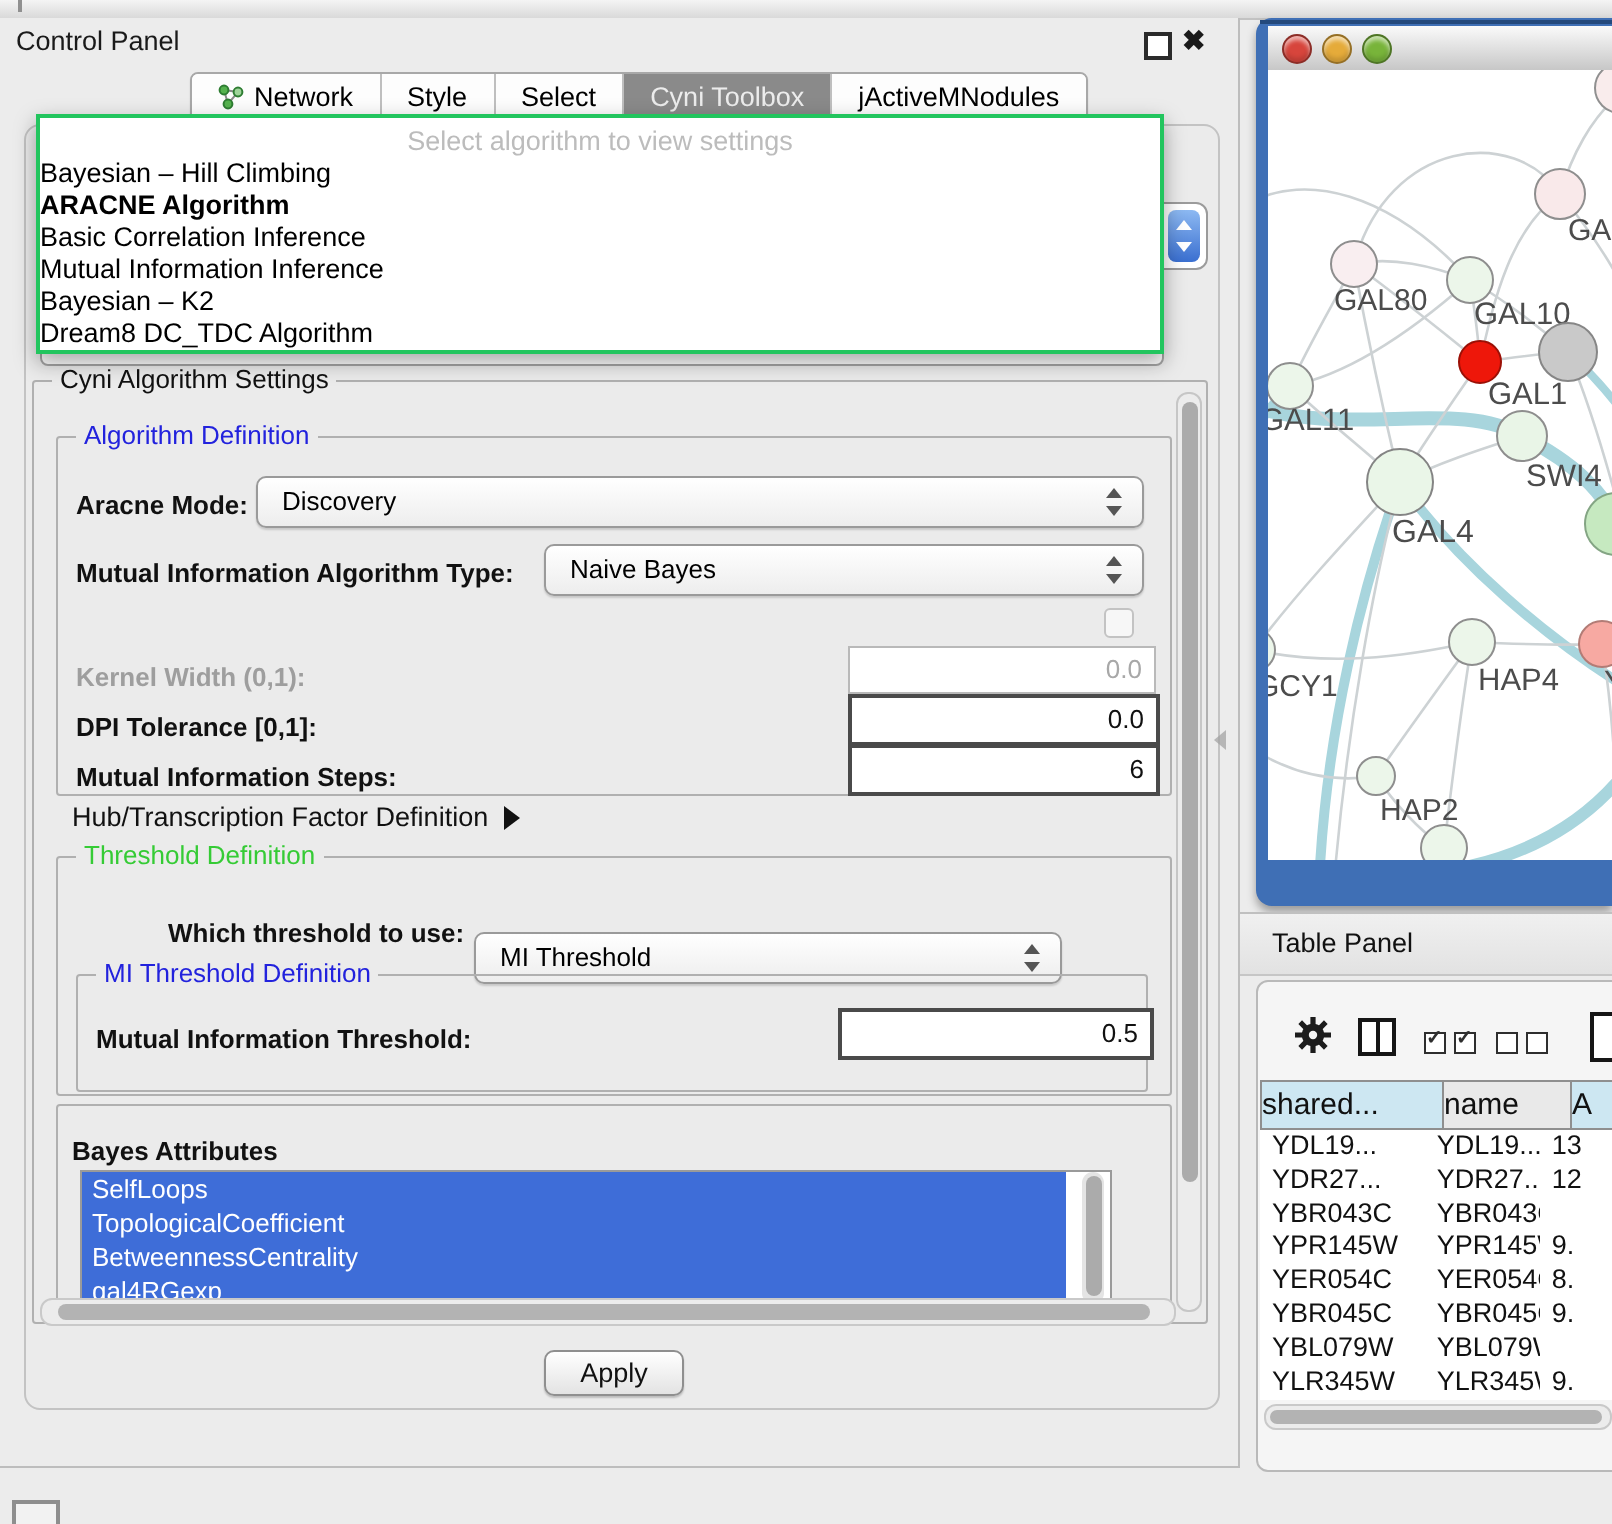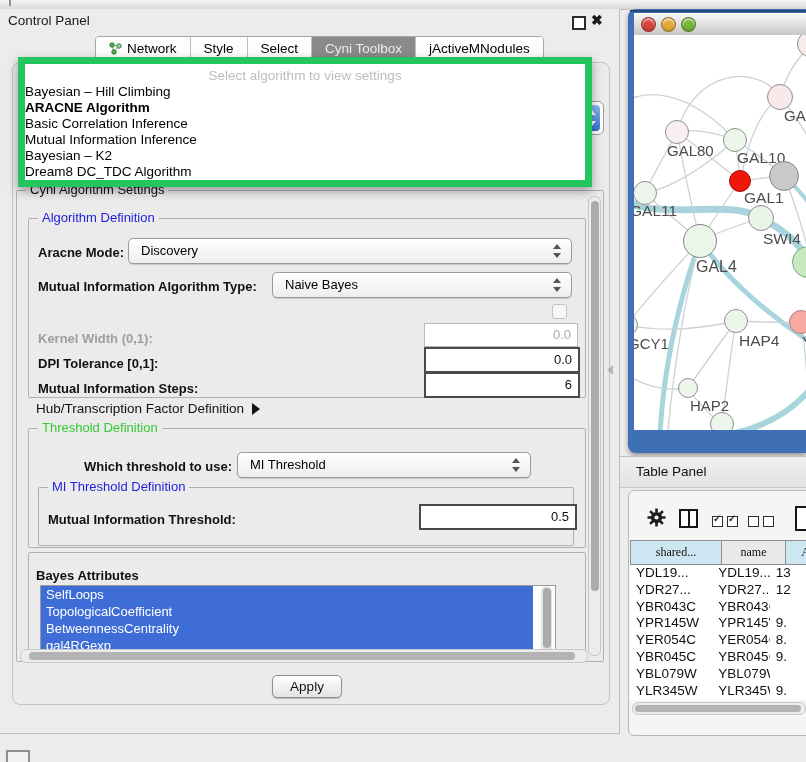--- a/index.html
+++ b/index.html
@@ -23,21 +23,21 @@
   .cp-body{left:12px;top:62px;width:596px;height:641px;background:#ebebeb;border:1px solid #c3c3c3;border-radius:8px;}
   
   .combo-frag{left:576px;top:101px;width:26px;height:32px;background:#fff;border:1px solid #9b9b9b;border-radius:0 6px 6px 0;}
   .blue-cap{position:absolute;right:3px;top:3px;width:16px;bottom:3px;border-radius:4px;background:linear-gradient(#8db9f2,#3a6fd0);}
   .blue-cap i{position:absolute;left:4px;width:0;height:0;border-left:4px solid transparent;border-right:4px solid transparent;}
   .blue-cap .up{top:5px;border-bottom:5px solid #fff;}
   .blue-cap .dn{bottom:5px;border-top:5px solid #fff;}
   .bg-combo{left:20px;top:152px;width:560px;height:29px;background:#fff;border:1px solid #a5a5a5;border-radius:4px;color:#4a4a4a;}
   .bg-combo span{position:absolute;left:12px;top:7px;font-size:13.5px;}
   
-  .popup{left:18px;top:57px;width:560px;height:116px;background:#fff;border:7px solid #22c55e;box-shadow:0 4px 10px rgba(0,0,0,.35);z-index:40;}
+  .popup{left:18px;top:57px;width:560px;height:116px;background:#fff;border:2px solid #22c55e;box-shadow:0 4px 10px rgba(0,0,0,.35);z-index:40;}
   .popup-ph{position:absolute;left:0;top:4px;width:100%;text-align:center;color:#bcbcbc;font-size:13.5px;}
   .popup-items{position:absolute;left:0;top:20px;width:100%;}
   .popup-item{height:16px;line-height:16px;padding-left:0;font-size:13.5px;color:#000;white-space:nowrap;}
   .popup-item.b{font-weight:bold;}
   
   .grp{border:1px solid #b0b0b0;border-radius:2px;}
   .legend{position:absolute;background:#ebebeb;padding:0 4px;font-size:13px;line-height:14px;white-space:nowrap;}
   .legend.blue{color:#2222dd;}
   .legend.green{color:#35cb35;}
   .lbl{position:absolute;font-size:13px;white-space:nowrap;}
@@ -83,21 +83,21 @@
   
   .tp-header{left:620px;top:456px;width:186px;height:30px;background:linear-gradient(#f0f0f0,#e2e2e2);border-top:1px solid #c0c0c0;border-bottom:1px solid #c6c6c6;}
   .tp-header span{position:absolute;left:16px;top:7px;font-size:13.5px;color:#111;}
   .tp-body{left:628px;top:490px;width:178px;height:244px;background:#f5f5f5;border:1px solid #b9b9b9;border-radius:6px 0 0 6px;}
   .colicon{position:absolute;width:15px;height:15px;border:2px solid #161616;background:#fff;}
   .colicon i{position:absolute;left:6.5px;top:0;width:2px;height:15px;background:#161616;}
   .cb{display:inline-block;width:9px;height:9px;border:1.6px solid #2e2e2e;margin-right:4px;position:relative;background:#fff;}
   .cb.ck:after{content:"✓";position:absolute;left:0px;top:-4px;font-size:10px;color:#2e2e2e;font-weight:bold;}
   .docicon{position:absolute;width:15px;height:21px;border:2px solid #161616;background:#fff;}
   .tbl-head{left:630px;top:540px;height:25px;display:flex;}
-  .th{box-sizing:border-box;border:1px solid #8f8f8f;border-left:none;background:#e9e9e9;font-size:12px;text-align:center;line-height:23px;overflow:hidden;font-family:Liberation Serif, serif;}
+  .th{box-sizing:border-box;border:1px solid #8f8f8f;border-left:none;background:#e9e9e9;font-size:15px;line-height:23px;overflow:hidden;}
   .th:first-child{border-left:1px solid #8f8f8f;}
   .th.hl{background:#cde7f2;}
   .tbl-rows{left:630px;top:565px;width:176px;height:135px;overflow:hidden;background:#fff;}
   .tr{display:flex;height:16.8px;line-height:16.5px;font-size:13.5px;background:#fff;}
   .td{box-sizing:border-box;padding-left:6px;overflow:hidden;white-space:nowrap;}
   .corner-icon{left:6px;top:750px;width:20px;height:14px;border:2px solid #8e8e8e;background:#f2f2f2;}
 </style>
 </head>
 <body>
 
@@ -184,21 +184,21 @@
 
   <span class="lbl b" style="left:38px;top:381px;">Mutual Information Steps:</span>
   <div class="field en" style="left:424px;top:372px;width:146px;height:22px;">6</div>
 
   <span class="lbl" style="left:36px;top:401px;font-size:13.5px;"><span>Hub/Transcription Factor Definition</span><i class="tri-r"></i></span>
 
   <div class="abs grp" style="left:28px;top:428px;width:556px;height:118px;"></div>
   <span class="legend green" style="left:38px;top:421px;">Threshold Definition</span>
 
   <span class="lbl b" style="left:84px;top:459px;">Which threshold to use:</span>
-  <div class="combo" style="left:237px;top:452px;width:292px;text-align:center;">
+  <div class="combo" style="left:237px;top:466px;width:292px;text-align:center;">
     <span class="val">MI Threshold</span>
     <span class="spin">
         <i class="su"></i>
         <i class="sd"></i>
       </span>
   </div>
 
   <div class="abs grp" style="left:38px;top:487px;width:534px;height:57px;"></div>
   <span class="legend blue" style="left:48px;top:480px;">MI Threshold Definition</span>
   <span class="lbl b" style="left:48px;top:512px;">Mutual Information Threshold:</span>

